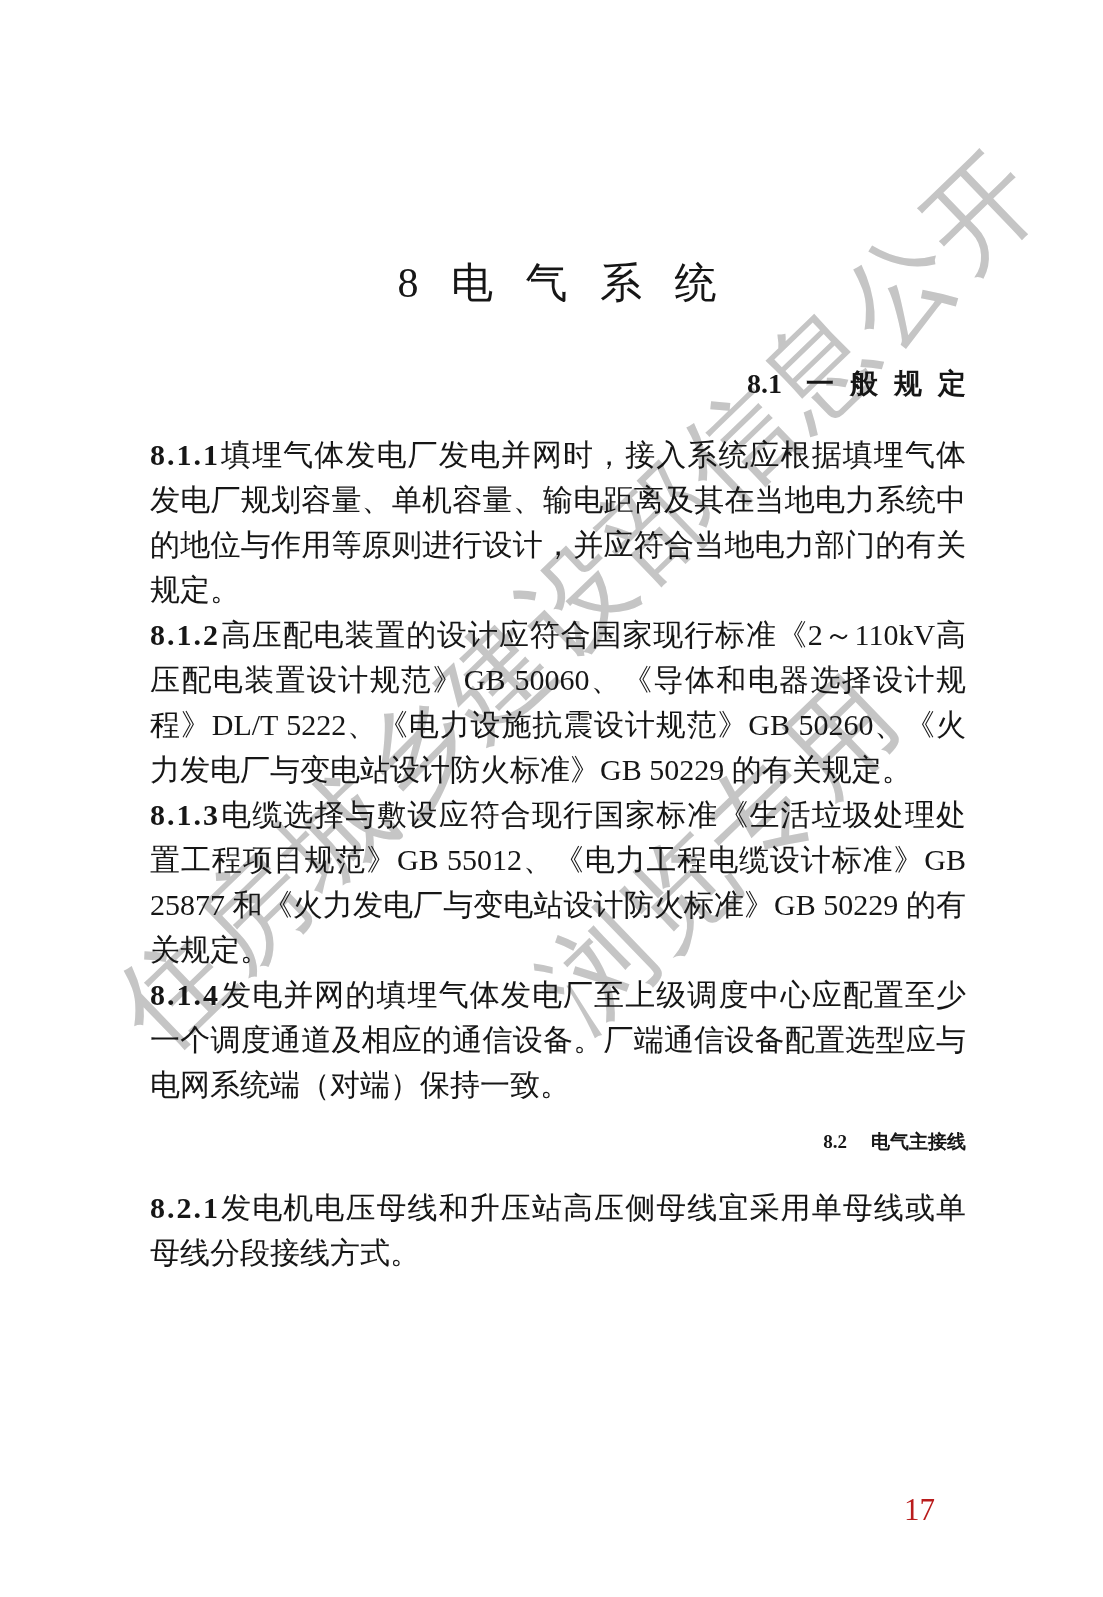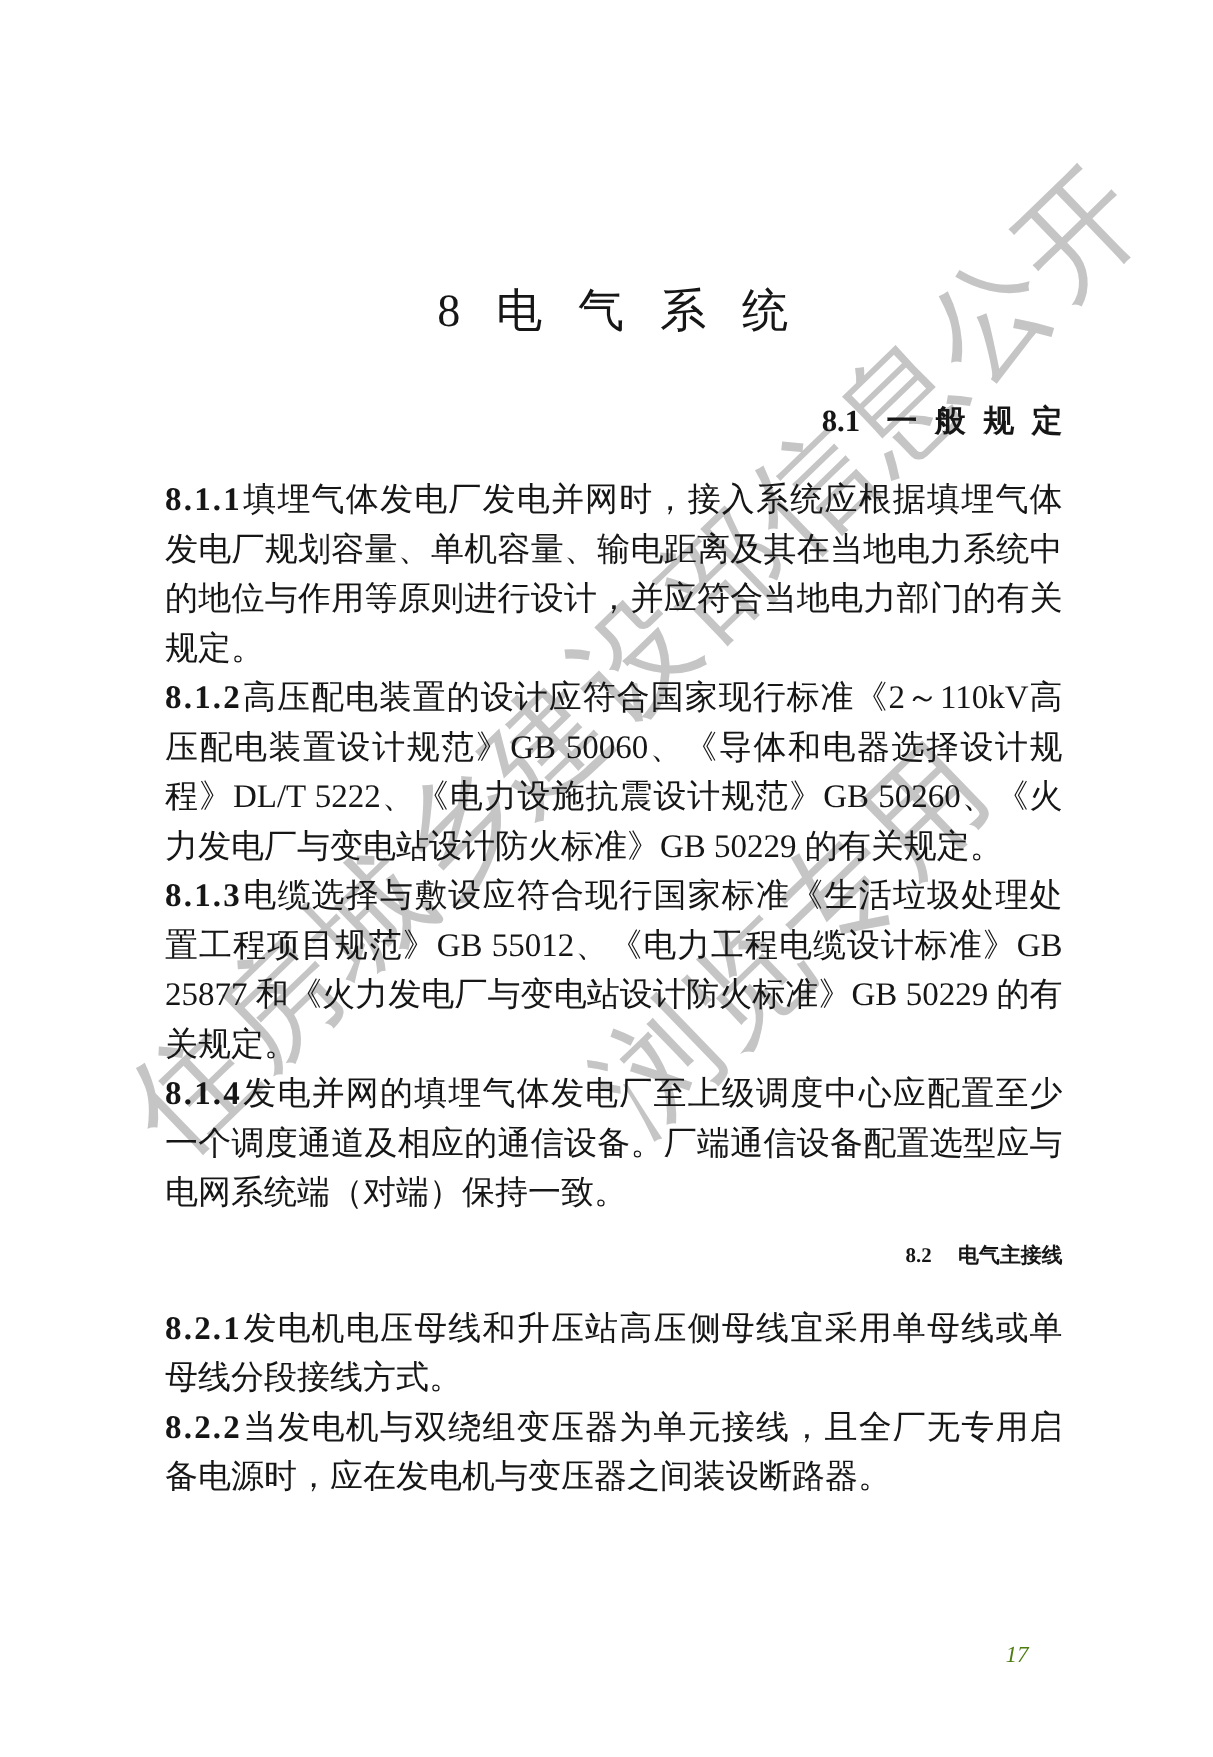--- a/index.html
+++ b/index.html
@@ -81,23 +81,22 @@
   }
   .clause-num {
     font-weight: bold;
     letter-spacing: 2px;
   }
   .page-number {
     position: absolute;
     z-index: 1;
     top: 1492px;
     right: 168px;
-    font-size: 21px;
-    font-style: italic;
-    color: #4d7c0f;
+    font-size: 31px;
+    color: #b91c1c;
   }
 </style>
 </head>
 <body>
 
 <div class="page">
 
   <div class="watermark wm1">住房城乡建设部信息公开</div>
   <div class="watermark wm2">浏览专用</div>
 
@@ -112,21 +111,20 @@
     <p class="clause"><span class="clause-num">8.1.2</span><span class="clause-text">高压配电装置的设计应符合国家现行标准《2～110kV高压配电装置设计规范》GB 50060、《导体和电器选择设计规程》DL/T 5222、《电力设施抗震设计规范》GB 50260、《火力发电厂与变电站设计防火标准》GB 50229 的有关规定。</span></p>
 
     <p class="clause"><span class="clause-num">8.1.3</span><span class="clause-text">电缆选择与敷设应符合现行国家标准《生活垃圾处理处置工程项目规范》GB 55012、《电力工程电缆设计标准》GB 25877 和《火力发电厂与变电站设计防火标准》GB 50229 的有关规定。</span></p>
 
     <p class="clause"><span class="clause-num">8.1.4</span><span class="clause-text">发电并网的填埋气体发电厂至上级调度中心应配置至少一个调度通道及相应的通信设备。厂端通信设备配置选型应与电网系统端（对端）保持一致。</span></p>
 
     <h2 class="section-heading h82"><span class="sec-num">8.2</span><span class="sec-gap"></span><span class="sec-label">电气主接线</span></h2>
 
     <p class="clause"><span class="clause-num">8.2.1</span><span class="clause-text">发电机电压母线和升压站高压侧母线宜采用单母线或单母线分段接线方式。</span></p>
 
-    <p class="clause"><span class="clause-num">8.2.2</span><span class="clause-text">当发电机与双绕组变压器为单元接线，且全厂无专用启备电源时，应在发电机与变压器之间装设断路器。</span></p>
 
 
 
   </div>
 
   <div class="page-number">17</div>
 
 </div>
 
 </body></html>

